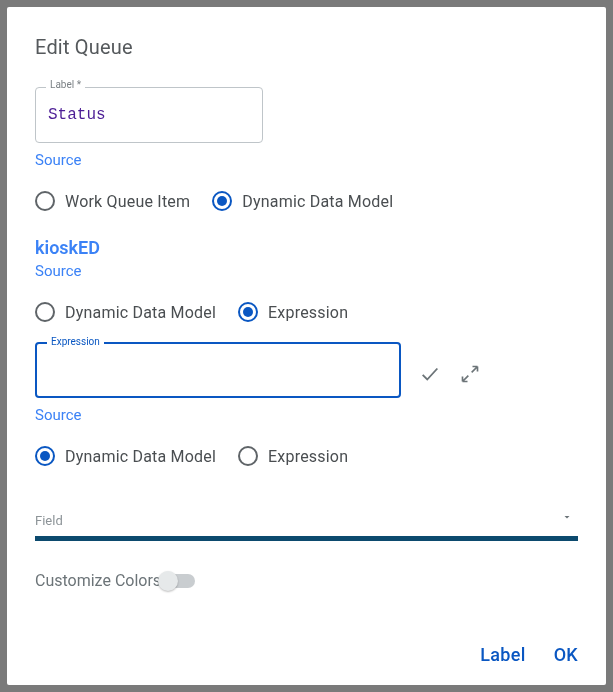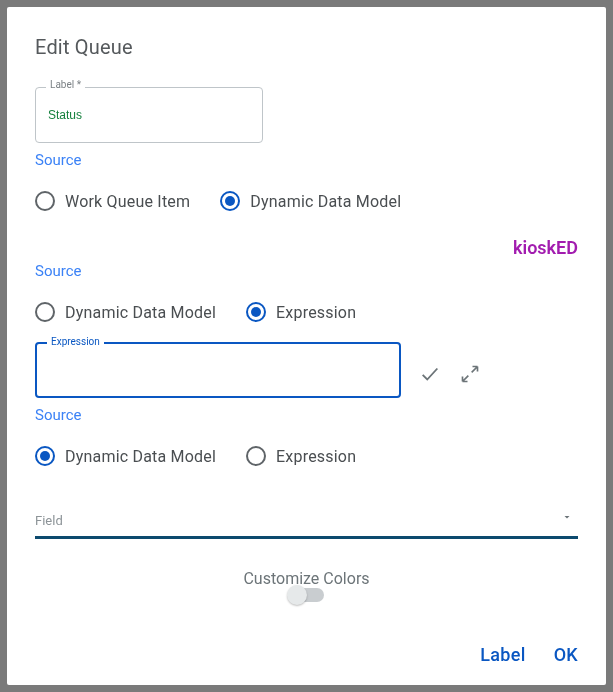--- a/index.html
+++ b/index.html
@@ -49,46 +49,45 @@
     background: #fff;
     padding: 0 4px;
     font-size: 10px;
     color: #7b8185;
   }
   .field-outline.focused .field-label { color: #0a57c2; top:-8px; }
   .field-input {
     border: none;
     outline: none;
     width: 100%;
-    font-size: 12px;
-    color: #15803d;
-    font-family: Liberation Sans, sans-serif;
+    font-size: 16px;
+    color: #4c1d95;
+    font-family: Liberation Mono, monospace;
     background: transparent;
   }
   .squiggle {
     text-decoration: underline wavy #d03030;
     text-underline-offset: 3px;
   }
   .section-sub {
     font-size: 15px;
     color: #3b82f6;
     margin-bottom: 18px;
   }
   .section-heading {
     font-size: 18px;
-    color: #a21caf;
+    color: #3b82f6;
     font-weight: 600;
     margin-top: 16px;
     margin-bottom: 4px;
-    text-align: right;
   }
   .radio-row {
     display: flex;
     align-items: center;
-    gap: 30px;
+    gap: 22px;
     margin: 4px 0 10px 0;
   }
   .radio {
     display: inline-flex;
     align-items: center;
     gap: 10px;
     cursor: pointer;
     font-size: 16px;
     color: #4a4e51;
     letter-spacing: 0.2px;
@@ -120,39 +119,38 @@
   }
   .icon {
     width: 22px; height: 22px;
     display: inline-flex;
     align-items: center;
     justify-content: center;
     color: #6c7478;
   }
   .select-underline {
     margin-top: 20px;
-    border-bottom: 3px solid #0c4a6e;
+    border-bottom: 5px solid #0c4a6e;
     padding: 10px 0 8px 0;
     display: flex;
     align-items: flex-end;
     justify-content: space-between;
     cursor: pointer;
   }
   .select-label {
     font-size: 13px;
     color: #8d9498;
   }
   .toggle-row {
     display: flex;
     align-items: center;
     justify-content: flex-start;
     margin-top: 30px;
     font-size: 16px;
     color: #6c7478;
-    flex-direction: column;
   }
   .toggle {
     width: 34px; height: 14px;
     background: #c9cdd0;
     border-radius: 10px;
     position: relative;
   }
   .toggle::after {
     content: "";
     position: absolute;

